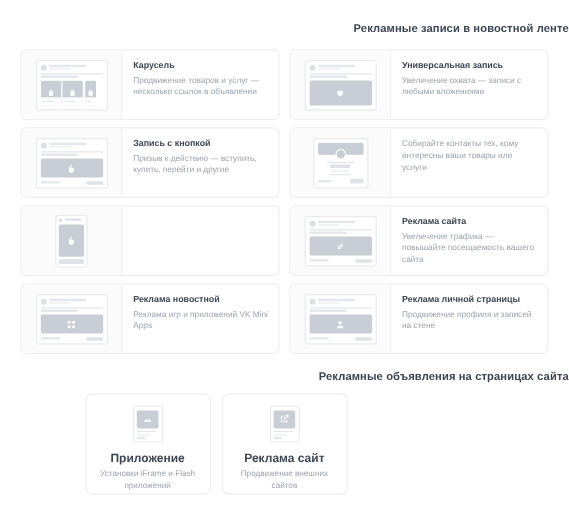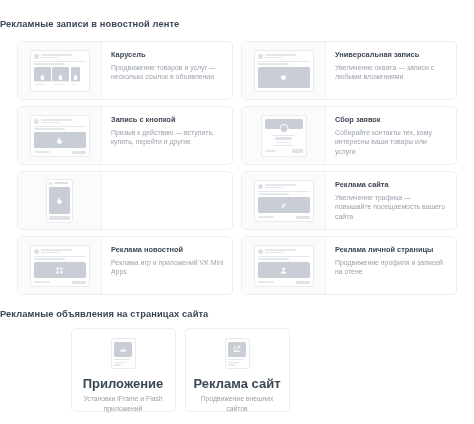--- a/index.html
+++ b/index.html
@@ -5,21 +5,21 @@
   * { box-sizing: border-box; margin: 0; padding: 0; }
   html, body {
     width: 474px; height: 424px;
     background: #ffffff;
     font-family: "Liberation Sans", "DejaVu Sans", sans-serif;
     overflow: hidden;
   }
   .page { width: 474px; height: 424px; position: relative; background:#fff; }
 
   .section-title {
-    text-align: left;
+    text-align: right;
     font-size: 9.3px;
     font-weight: bold;
     color: #3a4654;
     letter-spacing: 0.1px;
   }
   #section-feed-title { padding-top: 19px; }
   #section-site-title { padding-top: 14px; }
 
   
   .feed-grid {
@@ -167,21 +167,21 @@
     margin-bottom: 8px;
   }
   .site-img {
     height: 16px; background:#c9ced6; border-radius:1.5px;
     display:flex;align-items:center;justify-content:center;
     margin-bottom: 2.5px;
   }
   .site-lines { display:flex; flex-direction:column; gap:1.3px; }
   .site-lines .ln { background:#e4e7eb; }
   .site-title {
-    font-size: 13px; font-weight: bold; color:#3d4754;
+    font-size: 10px; font-weight: bold; color:#3d4754;
     text-align:right; margin-bottom: 3px; line-height:1.1;
   }
   .site-desc {
     font-size: 6.8px; color:#9aa3ad; text-align:center; line-height:1.42;
   }
 </style>
 </head>
 <body>
 
 <div class="page">
@@ -308,21 +308,20 @@
             <div class="ln fl2"></div>
             <div class="ln fl3"></div>
           </div>
           <div class="post-foot">
             <div class="foot-ln" style="width:11px;"></div>
             <div class="foot-btn" style="width:11px;"></div>
           </div>
         </div>
       </div>
       <div class="txt-pane">
-        <div class="card-title">Сбор заявок</div>
         <div class="card-desc">Собирайте контакты тех, кому интересны ваши товары или услуги</div>
       </div>
     </div>
 
     <div class="feed-card">
       <div class="thumb-pane">
         <div class="phone">
           <div class="phone-top">
             <div class="phone-dot"></div>
             <div class="ln w70" style="background:#dde1e6;"></div>

